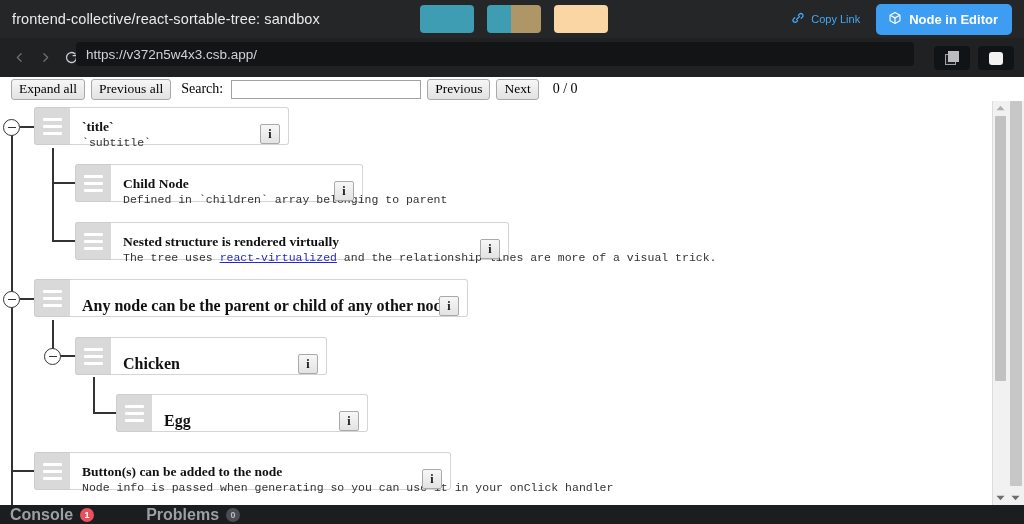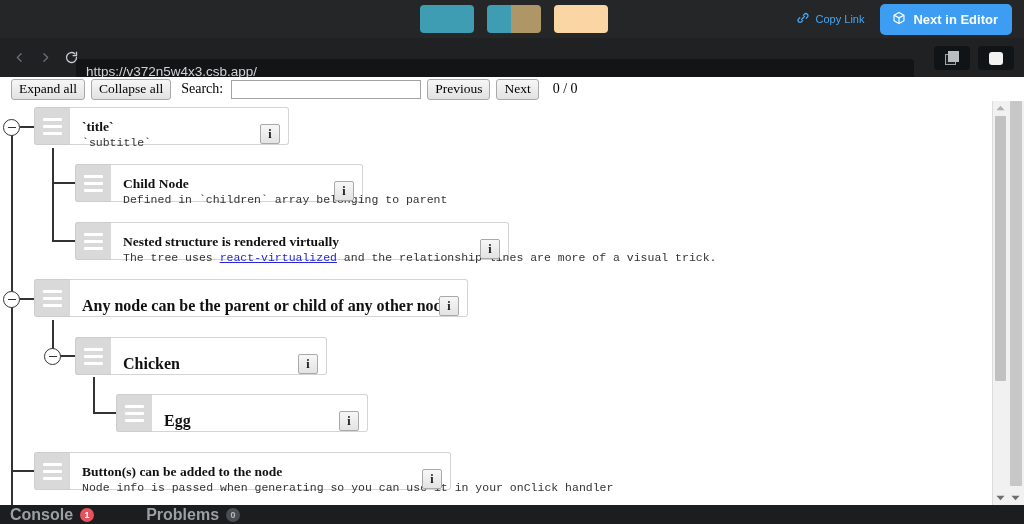--- a/index.html
+++ b/index.html
@@ -44,21 +44,21 @@
     position: absolute; left: 0; top: 38px; width: 1024px; height: 39px;
     background: #1f2123; display: flex; align-items: center;
   }
   .nav-btn {
     width: 26px; height: 26px; display: flex; align-items: center; justify-content: center;
     color: #6e7276; cursor: pointer; flex: none;
   }
   .nav-btn.first { margin-left: 6px; }
   .nav-btn.reload { color: #c9cccf; }
   .url-field {
-    position: absolute; left: 76px; top: 21px; width: 838px; height: 24px;
+    position: absolute; left: 76px; top: 4px; width: 838px; height: 24px;
     background: #121416; border-radius: 4px; display: flex; align-items: center;
     padding: 0 10px; cursor: text;
   }
   .url-text { color: #cfd3d6; font-size: 13.5px; white-space: nowrap; }
   .urlbar-right { position: absolute; right: 10px; top: 8px; display: flex; gap: 8px; }
   .mini-btn {
     width: 36px; height: 24px; background: #111416; border-radius: 4px;
     display: flex; align-items: center; justify-content: center; cursor: pointer;
   }
   .stack-icon { position: relative; width: 14px; height: 14px; }
@@ -175,20 +175,21 @@
     color: #fff; padding: 0 4px;
   }
   .badge.red { background: #e8525f; }
   .badge.grey { background: #4a4e52; color: #b6bbbf; }
   .bb-gap { width: 52px; }
 </style>
 </head>
 <body>
 
 <div class="topbar">
+  <div class="topbar-title">frontend-collective/react-sortable-tree: sandbox</div>
 
   <div class="swatches">
     <div class="swatch">
       <i style="background:#3e9cb3;width:100%"></i>
     </div>
     <div class="swatch">
       <i style="background:#3e9cb3;width:44%"></i>
         <i style="background:#ae9667;width:56%"></i>
     </div>
     <div class="swatch">
@@ -208,21 +209,21 @@
       <span>Copy Link</span>
     </div>
     <button class="open-editor">
       <span>
         <svg width="14" height="14" viewBox="0 0 24 24" fill="none" stroke="#ffffff" stroke-width="2" stroke-linejoin="round">
           <path d="M12 2.5l8.5 4.7v9.6L12 21.5 3.5 16.8V7.2z"></path>
           <path d="M3.7 7.3L12 11.8l8.3-4.5"></path>
           <path d="M12 11.8v9.4"></path>
         </svg>
       </span>
-      <span>Next in Editor</span>
+      <span>Node in Editor</span>
     </button>
   </div>
 </div>
 
 <div class="urlbar">
   <div class="nav-btn first">
     <svg width="13" height="13" viewBox="0 0 24 24" fill="none" stroke="#6e7276" stroke-width="2.2" stroke-linecap="round" stroke-linejoin="round">
         <path d="M15 5l-7 7 7 7"></path>
       </svg>
   </div>
@@ -250,21 +251,21 @@
       </span>
     </div>
     <div class="mini-btn">
       <span class="white-sq"></span>
     </div>
   </div>
 </div>
 
 <div class="apptoolbar">
   <button class="btn">Expand all</button>
-  <button class="btn">Collapse all</button>
+  <button class="btn">Previous all</button>
   <span class="search-label">Search:</span>
   <input class="search-input" type="text" value="" placeholder="" style="">
   <button class="btn">Previous</button>
   <button class="btn">Next</button>
   <span class="count">0 / 0</span>
 </div>
 
 <div class="treepane">
   <div class="tree-canvas">
 

